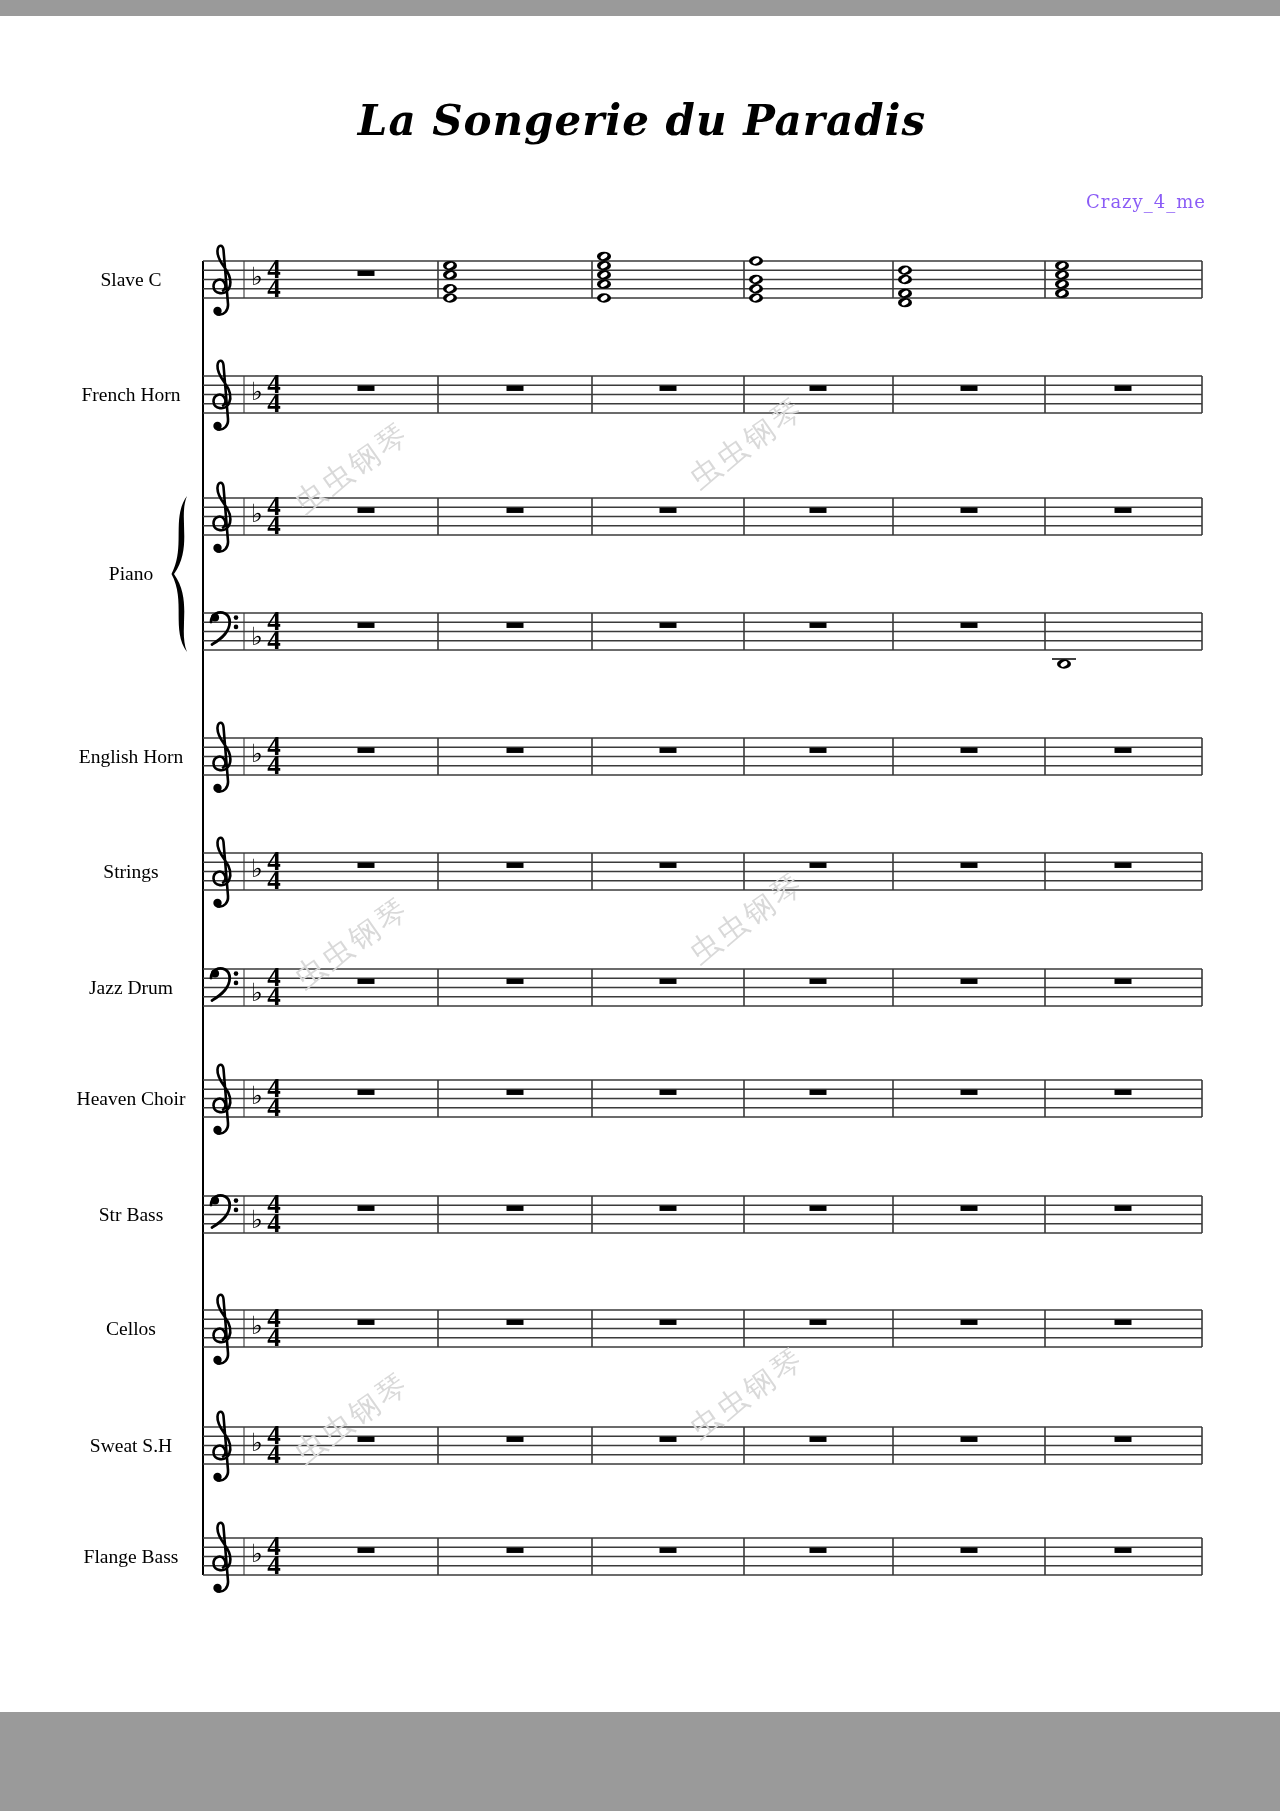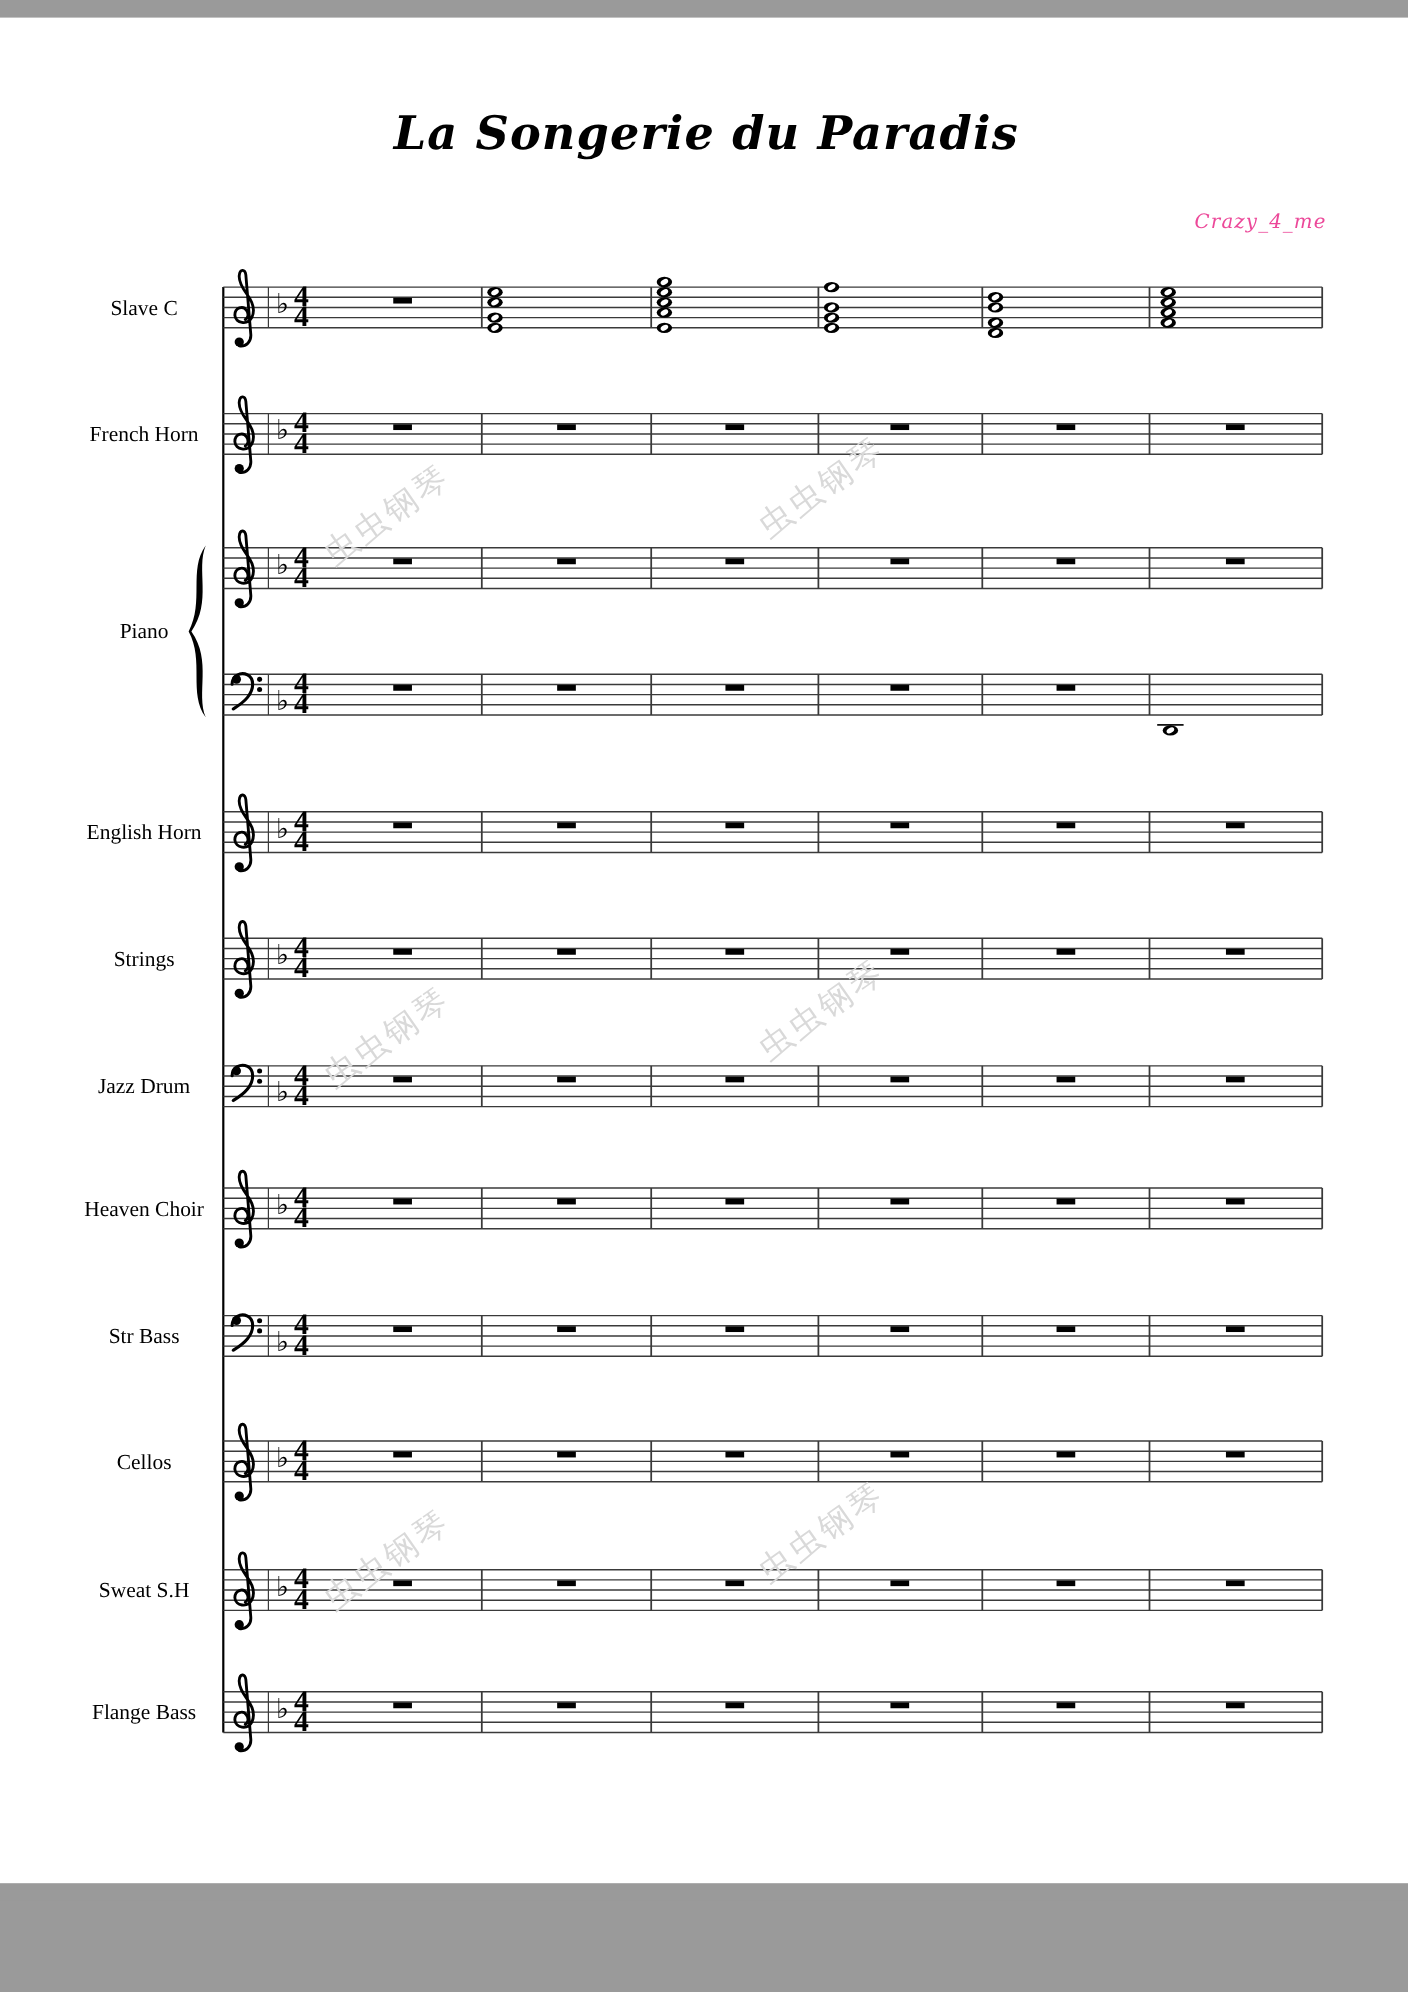--- a/index.html
+++ b/index.html
@@ -11,21 +11,21 @@
     position:absolute;top:80px;left:642px;transform:translateX(-50%);
     font-family:"DejaVu Serif",serif;font-style:italic;font-weight:bold;
     font-size:42px;white-space:nowrap;letter-spacing:1px;
   }
   .poem{
     position:absolute;top:136px;left:5px;width:284px;text-align:center;
     font-size:21px;line-height:27.5px;
   }
   .credit{
     position:absolute;top:175px;left:1086px;font-family:"DejaVu Serif",serif;
-    font-style:italic;font-size:18px;white-space:nowrap;color:#ec4899;letter-spacing:1px;
+    font-size:18px;white-space:nowrap;color:#8b5cf6;letter-spacing:1px;
   }
   .pagenum{
     position:absolute;top:1724px;left:553px;transform:translateX(-50%);
     font-size:17px;white-space:nowrap;
   }
   .wm{
     position:absolute;font-size:30px;letter-spacing:3px;white-space:nowrap;
     transform:rotate(-35deg);transform-origin:0 100%;
     font-family:"Liberation Serif",serif;user-select:none;
   }

